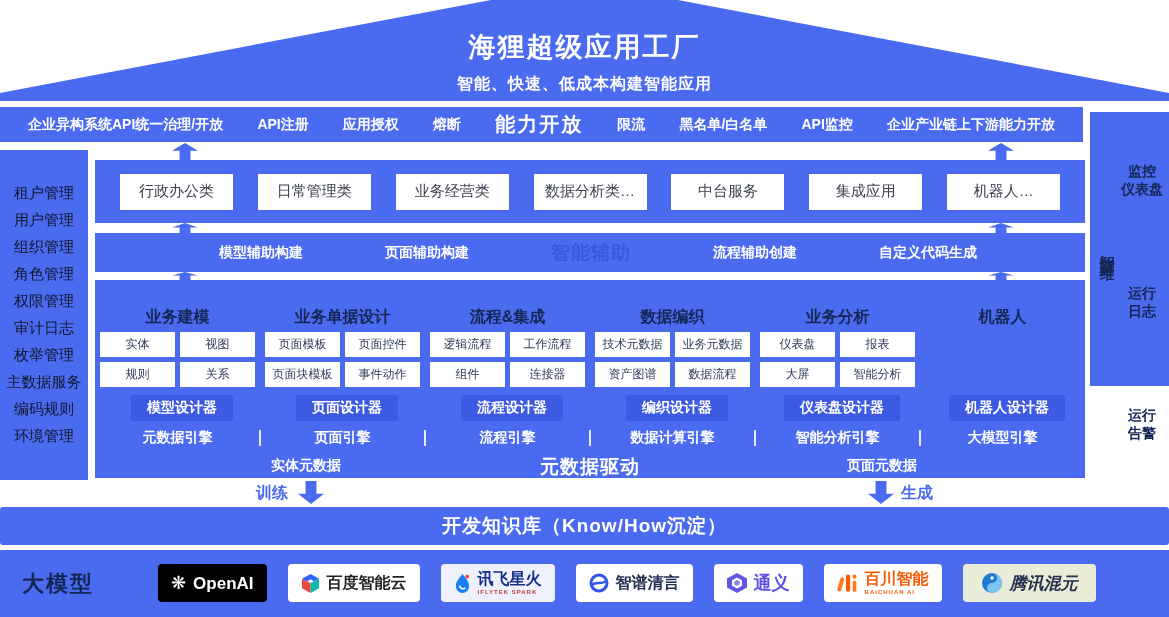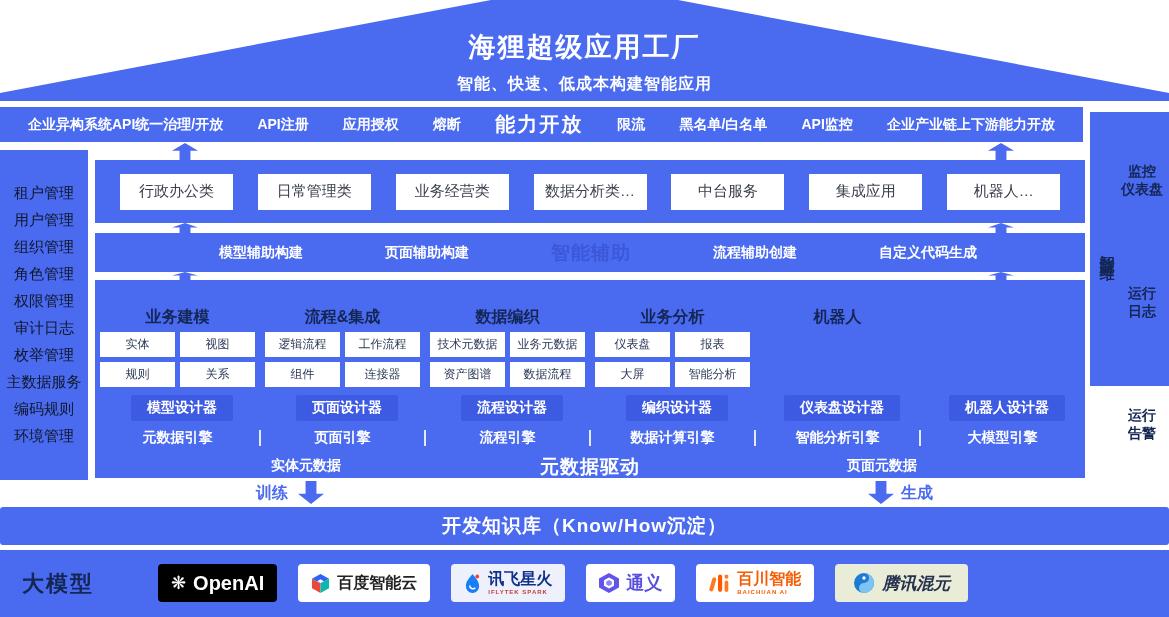--- a/index.html
+++ b/index.html
@@ -155,20 +155,29 @@
       <div class="col">
         <div class="col-title">业务建模</div>
         <div class="chip-grid">
           <div class="chip">实体</div>
           <div class="chip">视图</div>
           <div class="chip">规则</div>
           <div class="chip">关系</div>
         </div>
       </div>
       <div class="col">
+        <div class="col-title">业务单据设计</div>
+        <div class="chip-grid">
+          <div class="chip">页面模板</div>
+          <div class="chip">页面控件</div>
+          <div class="chip">页面块模板</div>
+          <div class="chip">事件动作</div>
+        </div>
+      </div>
+      <div class="col">
         <div class="col-title">流程&amp;集成</div>
         <div class="chip-grid">
           <div class="chip">逻辑流程</div>
           <div class="chip">工作流程</div>
           <div class="chip">组件</div>
           <div class="chip">连接器</div>
         </div>
       </div>
       <div class="col">
         <div class="col-title">数据编织</div>
@@ -245,21 +254,21 @@
   <div class="knowledge-bar">
     <span>开发知识库（Know/How沉淀）</span>
   </div>
 
   <div class="models-row">
     <div class="models-label">大模型</div>
     <div class="vendor-strip">
 
       <div class="vendor-card dark">
         <span class="openai-glyph">❋</span>
-        <span class="v-name" style="color:#fff; font-size:20px;">OpenAI</span>
+        <span class="v-name" style="color:#fff; font-size:17px;">OpenAI</span>
       </div>
 
       <div class="vendor-card">
         <svg width="19" height="21" viewBox="0 0 20 22">
           <path d="M10 1 L19 6 L10 11 L1 6 Z" fill="#2d63f6"></path>
           <path d="M1 6 L10 11 V21 L1 16 Z" fill="#e8493d"></path>
           <path d="M19 6 L10 11 V21 L19 16 Z" fill="#0fb7a9"></path>
           <path d="M6.5 8.5 L10 6.6 L13.5 8.5 L10 10.4 Z" fill="#fff"></path>
         </svg>
         <span class="v-name">百度智能云</span>
@@ -270,20 +279,27 @@
           <path fill="#1a7df8" d="M9 1 C13 6 16 9 16 14 a7 7 0 1 1 -14 0 C2 9 5 6 9 1 Z"></path>
           <circle cx="14" cy="3.6" r="2" fill="#ff3b30"></circle>
           <path d="M6 13 a3.5 3.5 0 0 0 6 2.5" stroke="#fff" stroke-width="1.6" fill="none"></path>
         </svg>
         <span class="v-col">
           <span class="v-name" style="color:#10308a;">讯飞星火</span>
           <span class="v-sub" style="color:#c23a3a;">IFLYTEK SPARK</span>
         </span>
       </div>
 
+      <div class="vendor-card">
+        <svg width="20" height="20" viewBox="0 0 20 20">
+          <circle cx="10" cy="10" r="8" fill="none" stroke="#2f55eb" stroke-width="3"></circle>
+          <path d="M3 12 C7 8 13 12 17 8" stroke="#2f55eb" stroke-width="2.4" fill="none"></path>
+        </svg>
+        <span class="v-name" style="color:#222d52;">智谱清言</span>
+      </div>
 
       <div class="vendor-card">
         <svg width="20" height="20" viewBox="0 0 20 20">
           <path fill="#6254e8" d="M10 0 L20 5.5 V14.5 L10 20 L0 14.5 V5.5 Z"></path>
           <path fill="#fff" d="M10 4.6 L15 7.3 V12.7 L10 15.4 L5 12.7 V7.3 Z"></path>
           <path fill="#8f85f0" d="M10 7 L12.8 8.5 V11.5 L10 13 L7.2 11.5 V8.5 Z"></path>
         </svg>
         <span class="v-name" style="color:#5a4fe0; font-size:18px;text-align:right;">通义</span>
       </div>
 

